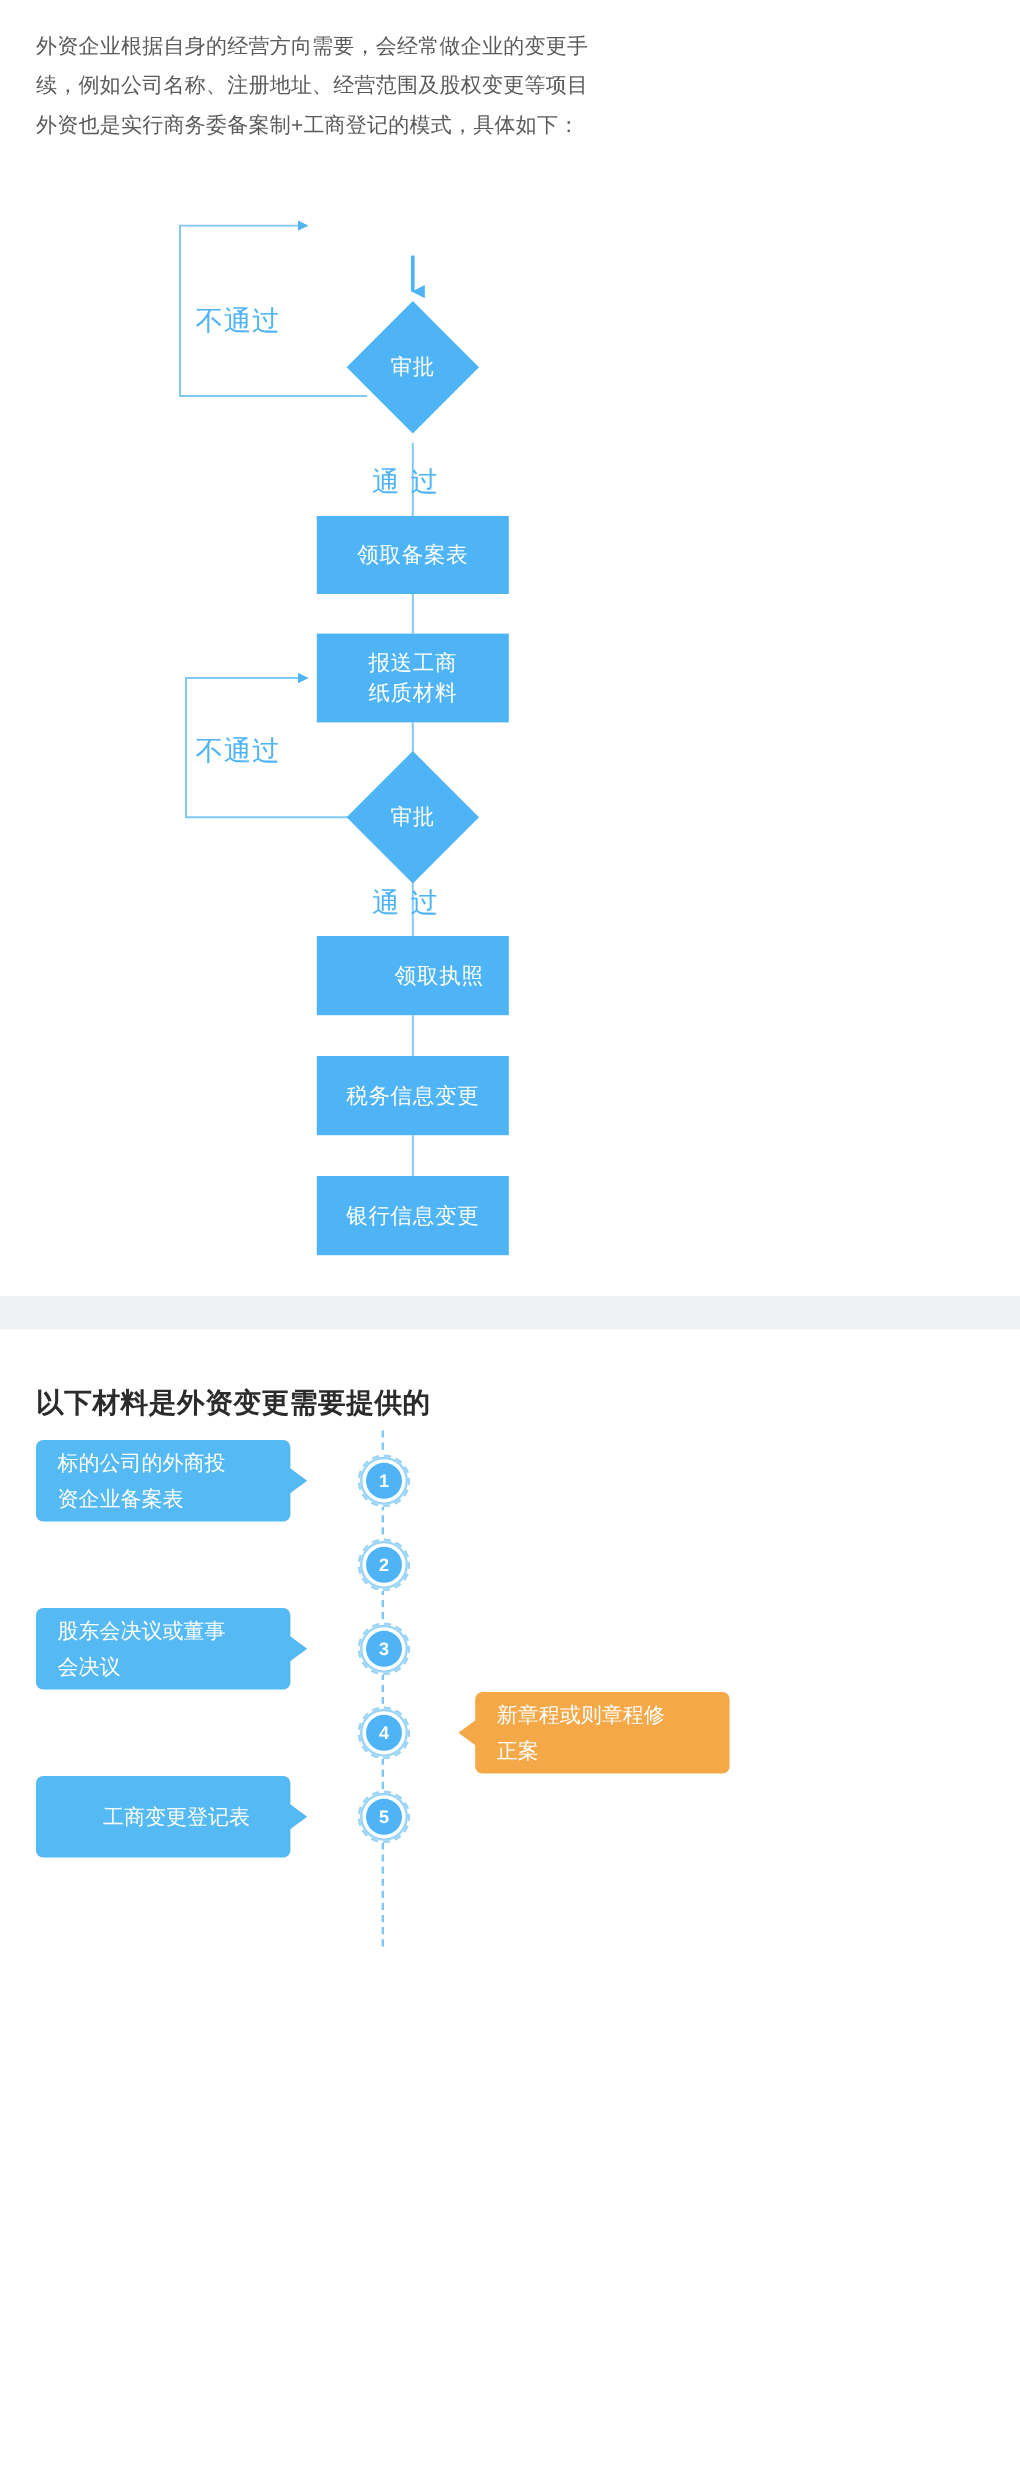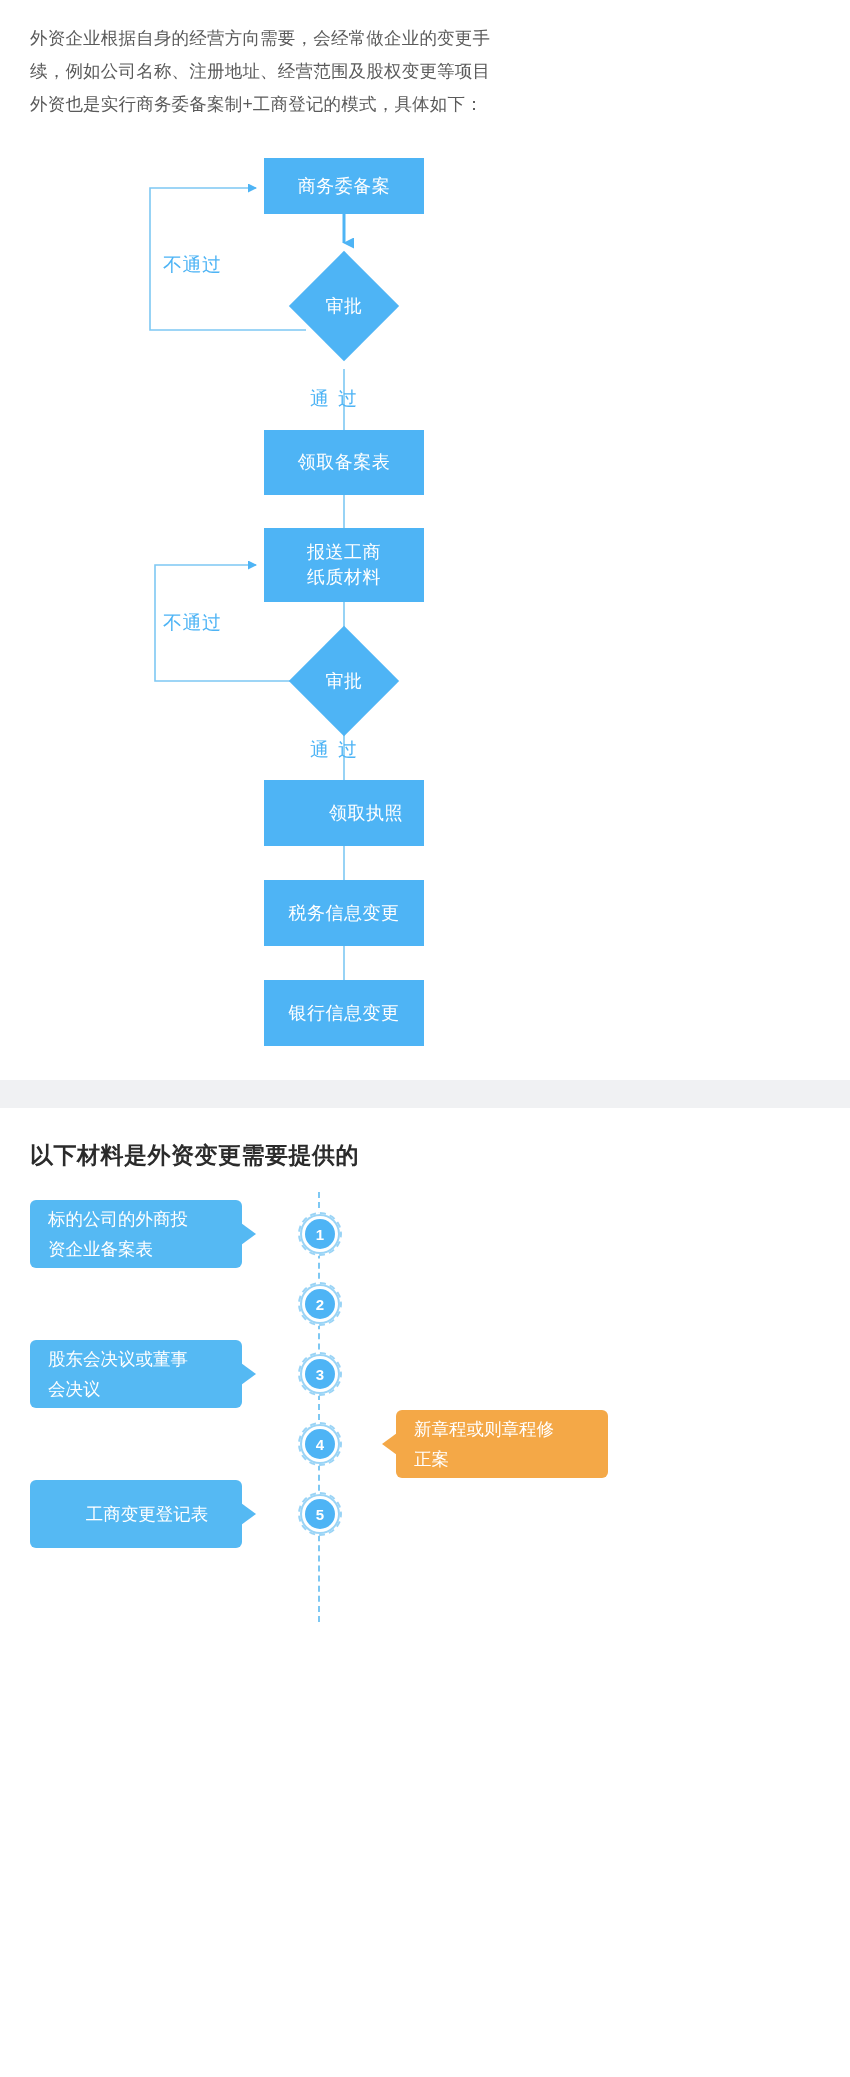--- a/index.html
+++ b/index.html
@@ -64,21 +64,21 @@
     color: #ffffff;
     font-size: 18px;
     display: flex;
     align-items: center;
     justify-content: center;
     letter-spacing: 0.5px;
   }
   .edge-label {
     position: absolute;
     color: #4eb4f5;
-    font-size: 19px;
+    font-size: 23px;
     letter-spacing: 0.5px;
     white-space: nowrap;
     text-align: right;
   }
   .edge-label.pass {
     letter-spacing: 9px;
   }
   .section-gap {
     position: absolute;
     left: 0;
@@ -93,21 +93,21 @@
     position: absolute;
     left: 0;
     top: 1108px;
     width: 850px;
     height: 969px;
     background: #ffffff;
   }
   .materials-title {
     position: absolute;
     left: 30px;
-    top: 32px;
+    top: 46px;
     font-size: 23px;
     font-weight: bold;
     color: #2b2b2b;
     letter-spacing: 0.5px;
   }
 
   .timeline-axis {
     position: absolute;
     left: 318px;
     top: 84px;
@@ -211,23 +211,20 @@
 
       <path d="M306,541 L155,541 L155,425 L256,425" fill="none" stroke="#7ec8f3" stroke-width="1.6" marker-end="url(#arrow)"></path>
 
       <line x1="344" y1="580" x2="344" y2="640" stroke="#7ec8f3" stroke-width="1.6"></line>
 
       <line x1="344" y1="706" x2="344" y2="740" stroke="#7ec8f3" stroke-width="1.6"></line>
 
       <line x1="344" y1="806" x2="344" y2="840" stroke="#7ec8f3" stroke-width="1.6"></line>
     </svg>
 
-    <div class="node" style="left:264px; top:18px; width:160px; height:56px;">
-      <span>商务委备案</span>
-    </div>
 
     <div class="diamond" style="left:305px; top:127px;"></div>
     <div class="diamond-label" style="left:305px; top:127px; width:78px; height:78px;">
       <span>审批</span>
     </div>
 
     <div class="edge-label" style="left:163px; top:112px;">不通过</div>
 
     <div class="edge-label pass" style="left:310px; top:246px;">通过</div>
 

